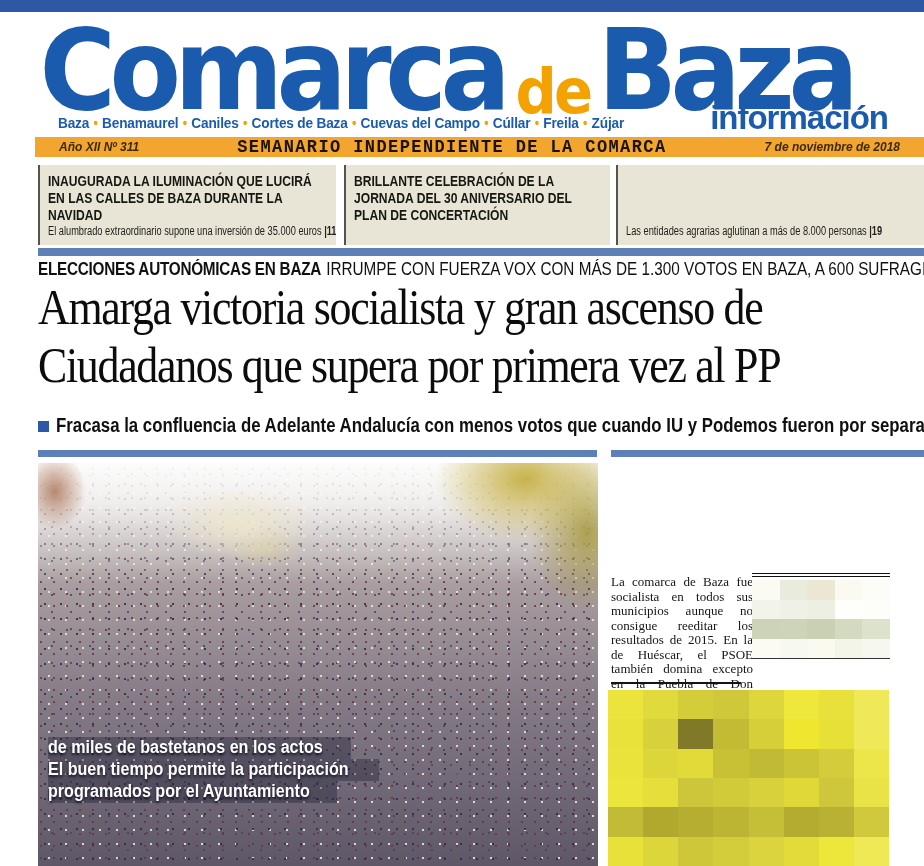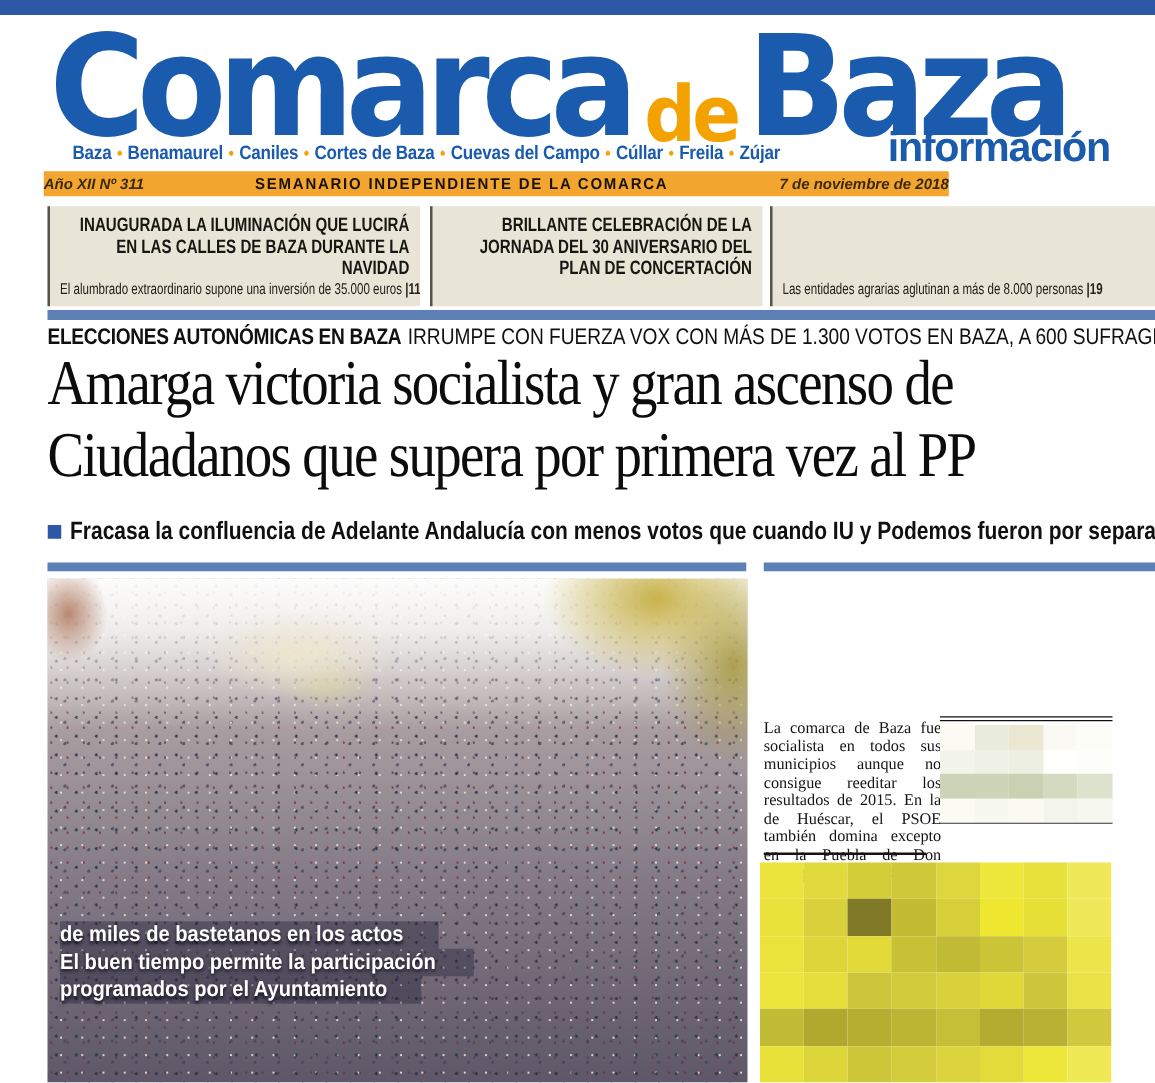--- a/index.html
+++ b/index.html
@@ -17,29 +17,29 @@
   .mast-big{font-family:"DejaVu Sans",sans-serif;font-weight:bold;font-size:112px;line-height:.92;
       letter-spacing:-7px;color:#1a5bad;}
   .mast-de{font-family:"DejaVu Sans",sans-serif;font-weight:bold;font-size:62px;line-height:.9;
       letter-spacing:-3px;color:#f3a202;padding:0 2px 2px 6px;}
   .towns{left:58px;top:114px;width:620px;white-space:nowrap;font-weight:bold;font-size:15.5px;
       color:#1a5bad;transform:scaleX(.88);transform-origin:0 0;letter-spacing:-.2px;}
   .towns .dot{color:#f3a202;margin:0 5px;font-size:14px;}
   .tagline{right:36px;top:99px;font-weight:bold;font-size:33px;color:#1a5bad;letter-spacing:-1px;}
 
   
-  .orange-bar{left:35px;top:137px;width:724px;height:20px;background:#f2a52f;
-      display:flex;align-items:center;justify-content:space-between;padding:0 0;box-sizing:border-box;}
+  .orange-bar{left:35px;top:137px;width:889px;height:20px;background:#f2a52f;
+      display:flex;align-items:center;justify-content:space-between;padding:0 24px;box-sizing:border-box;}
   .issue,.date{font-style:italic;font-weight:bold;font-size:12px;color:#3c2a06;}
-  .mast-sub{font-weight:bold;font-size:12px;color:#1b1206;letter-spacing:1.4px;transform:scaleY(1.05);}
+  .mast-sub{font-weight:bold;font-size:17px;color:#1b1206;letter-spacing:1.4px;transform:scaleY(1.05);font-family:Liberation Mono, monospace;}
 
   
   .story-box{top:165px;height:80px;background:#e8e5d6;border-left:2px solid #55544a;
       box-sizing:border-box;padding:7px 8px 6px 8px;overflow:hidden;}
-  .story-box h3{margin:0;font-size:15.5px;line-height:17px;color:#161613;font-weight:bold;text-align:right;}
+  .story-box h3{margin:0;font-size:15.5px;line-height:17px;color:#161613;font-weight:bold;}
   .story-box h3 .cond{transform:scaleX(.78);width:128%;}
   .story-sub{position:absolute;left:8px;right:4px;bottom:7px;font-size:12.5px;color:#23211c;
       white-space:nowrap;}
   .story-sub .cond{transform:scaleX(.74);width:135%;}
   .story-sub b{font-weight:bold;}
   .box1{left:38px;width:298px;}
   .box2{left:344px;width:266px;}
   .box3{left:616px;width:308px;}
 
   

